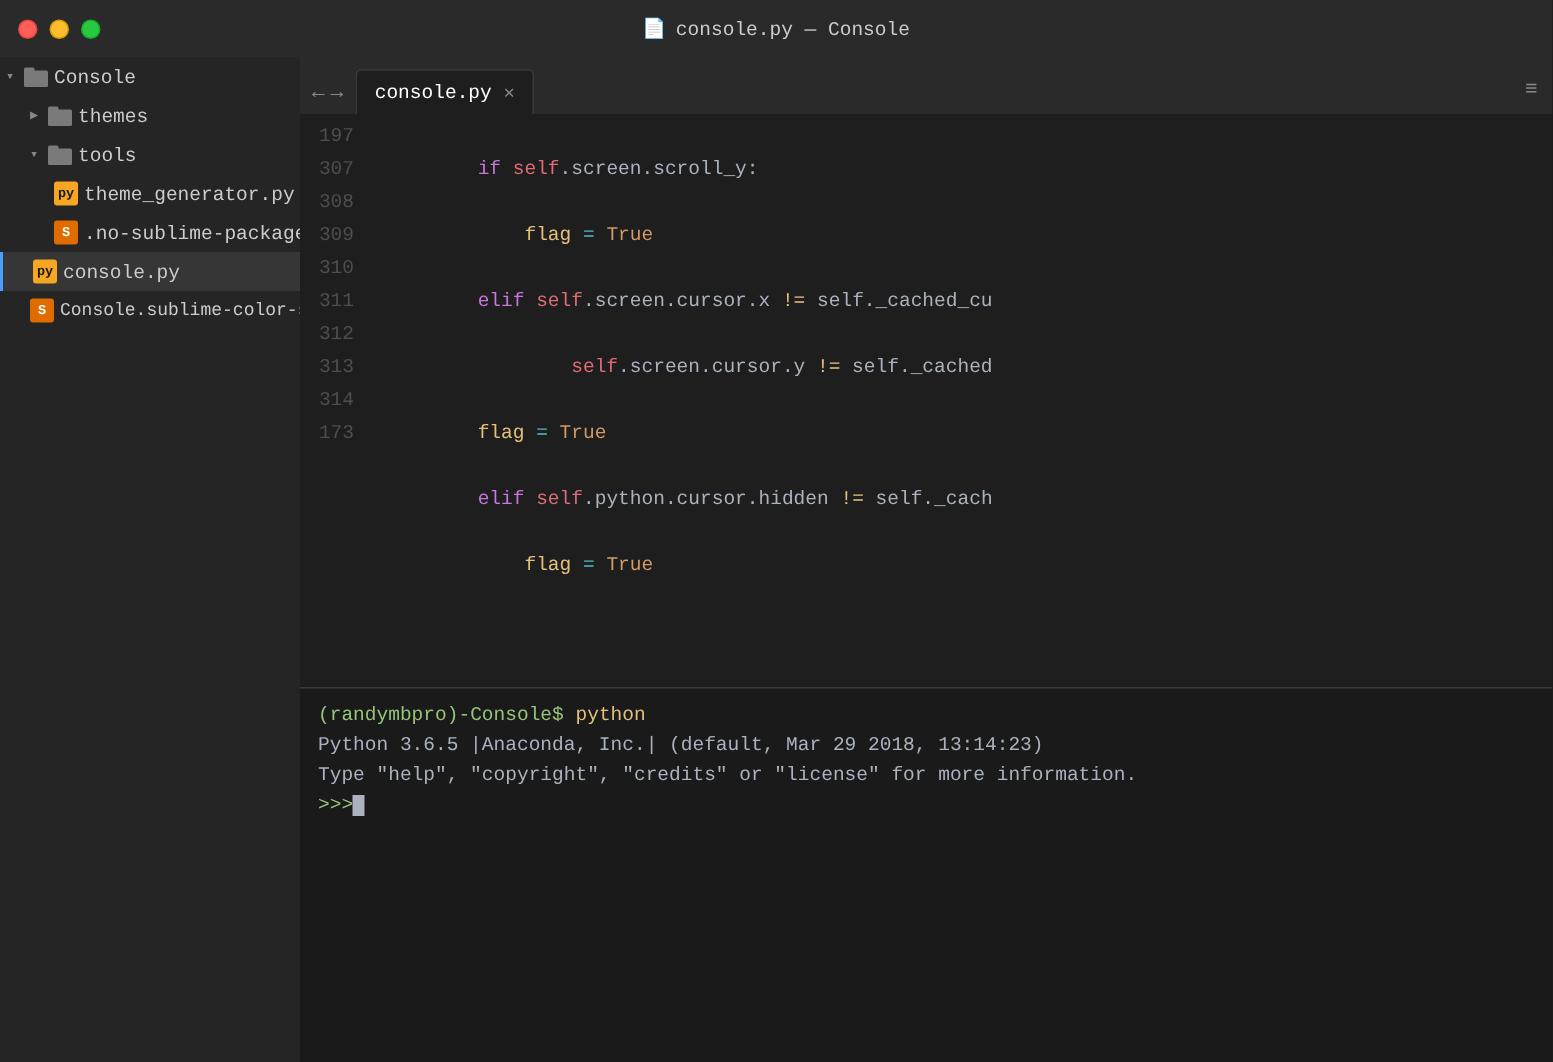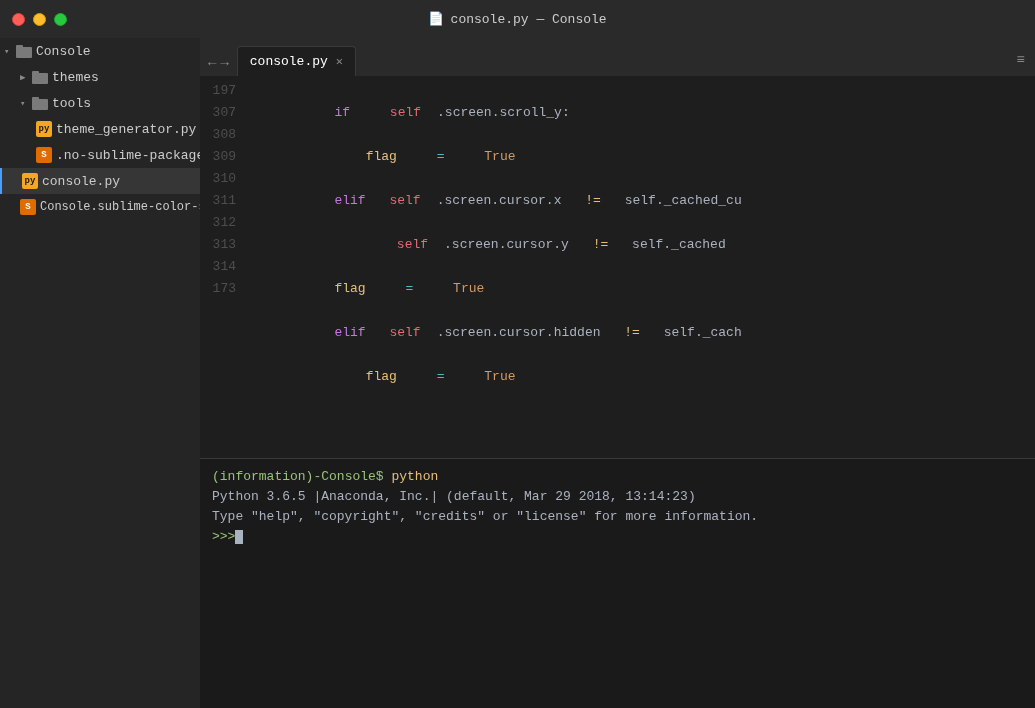--- a/index.html
+++ b/index.html
@@ -220,21 +220,20 @@
       font-size: 13px;
       line-height: 22px;
       padding: 4px 0 4px 8px;
       overflow-x: auto;
       white-space: pre;
     }
     .code-line {
       height: 22px;
       display: flex;
       align-items: center;
-      gap: 16px;
     }
 
     
     .kw { color: #c678dd; } 
     .op { color: #e5c07b; } 
     .self-kw { color: #e06c75; text-align: right; }
     .bool-val { color: #d19a66; }
     .flag-var { color: #e5c07b; }
     .eq { color: #56b6c2; }
 
@@ -367,32 +366,32 @@
           <div>313</div>
           <div>314</div>
           <div>173</div>
         </div>
         <div class="code-content">
 <div class="code-line"><span style="color:#abb2bf;">        </span><span class="kw">if</span><span style="color:#abb2bf;"> </span><span class="self-kw">self</span><span style="color:#abb2bf;">.screen.scroll_y:</span></div>
 <div class="code-line"><span style="color:#abb2bf;">            </span><span class="flag-var">flag</span><span style="color:#abb2bf;"> </span><span class="eq">=</span><span style="color:#abb2bf;"> </span><span class="bool-val">True</span></div>
 <div class="code-line"><span style="color:#abb2bf;">        </span><span class="kw">elif </span><span class="self-kw">self</span><span style="color:#abb2bf;">.screen.cursor.x </span><span class="op">!=</span><span style="color:#abb2bf;"> self._cached_cu</span></div>
 <div class="code-line"><span style="color:#abb2bf;">                </span><span class="self-kw">self</span><span style="color:#abb2bf;">.screen.cursor.y </span><span class="op">!=</span><span style="color:#abb2bf;"> self._cached</span></div>
 <div class="code-line"><span style="color:#abb2bf;">        </span><span class="flag-var">flag</span><span style="color:#abb2bf;"> </span><span class="eq">=</span><span style="color:#abb2bf;"> </span><span class="bool-val">True</span></div>
-<div class="code-line"><span style="color:#abb2bf;">        </span><span class="kw">elif </span><span class="self-kw">self</span><span style="color:#abb2bf;">.screen.cursor.hidden </span><span class="op">!=</span><span style="color:#abb2bf;"> self._cach</span></div>
+<div class="code-line"><span style="color:#abb2bf;">        </span><span class="kw">elif </span><span class="self-kw">self</span><span style="color:#abb2bf;">.python.cursor.hidden </span><span class="op">!=</span><span style="color:#abb2bf;"> self._cach</span></div>
 <div class="code-line"><span style="color:#abb2bf;">            </span><span class="flag-var">flag</span><span style="color:#abb2bf;"> </span><span class="eq">=</span><span style="color:#abb2bf;"> </span><span class="bool-val">True</span></div>
 <div class="code-line">&nbsp;</div>
 <div class="code-line"><span style="color:#abb2bf;">        </span><span class="kw">if </span><span style="color:#abb2bf;">flag:</span></div>
 
         </div>
       </div>
     </div>
 
     <div class="terminal">
       <div>
-        <span class="term-prompt">(information)</span><span class="term-prompt">-Console$</span><span style="color:#abb2bf;"> </span><span class="term-command">python</span>
+        <span class="term-prompt">(randymbpro)</span><span class="term-prompt">-Console$</span><span style="color:#abb2bf;"> </span><span class="term-command">python</span>
       </div>
       <div class="term-output">Python 3.6.5 |Anaconda, Inc.| (default, Mar 29 2018, 13:14:23)</div>
       <div class="term-output">Type "help", "copyright", "credits" or "license" for more information.</div>
       <div>
         <span class="term-prompt">&gt;&gt;&gt;</span><span class="term-cursor"></span>
       </div>
     </div>
 
   </div>
 </div>

